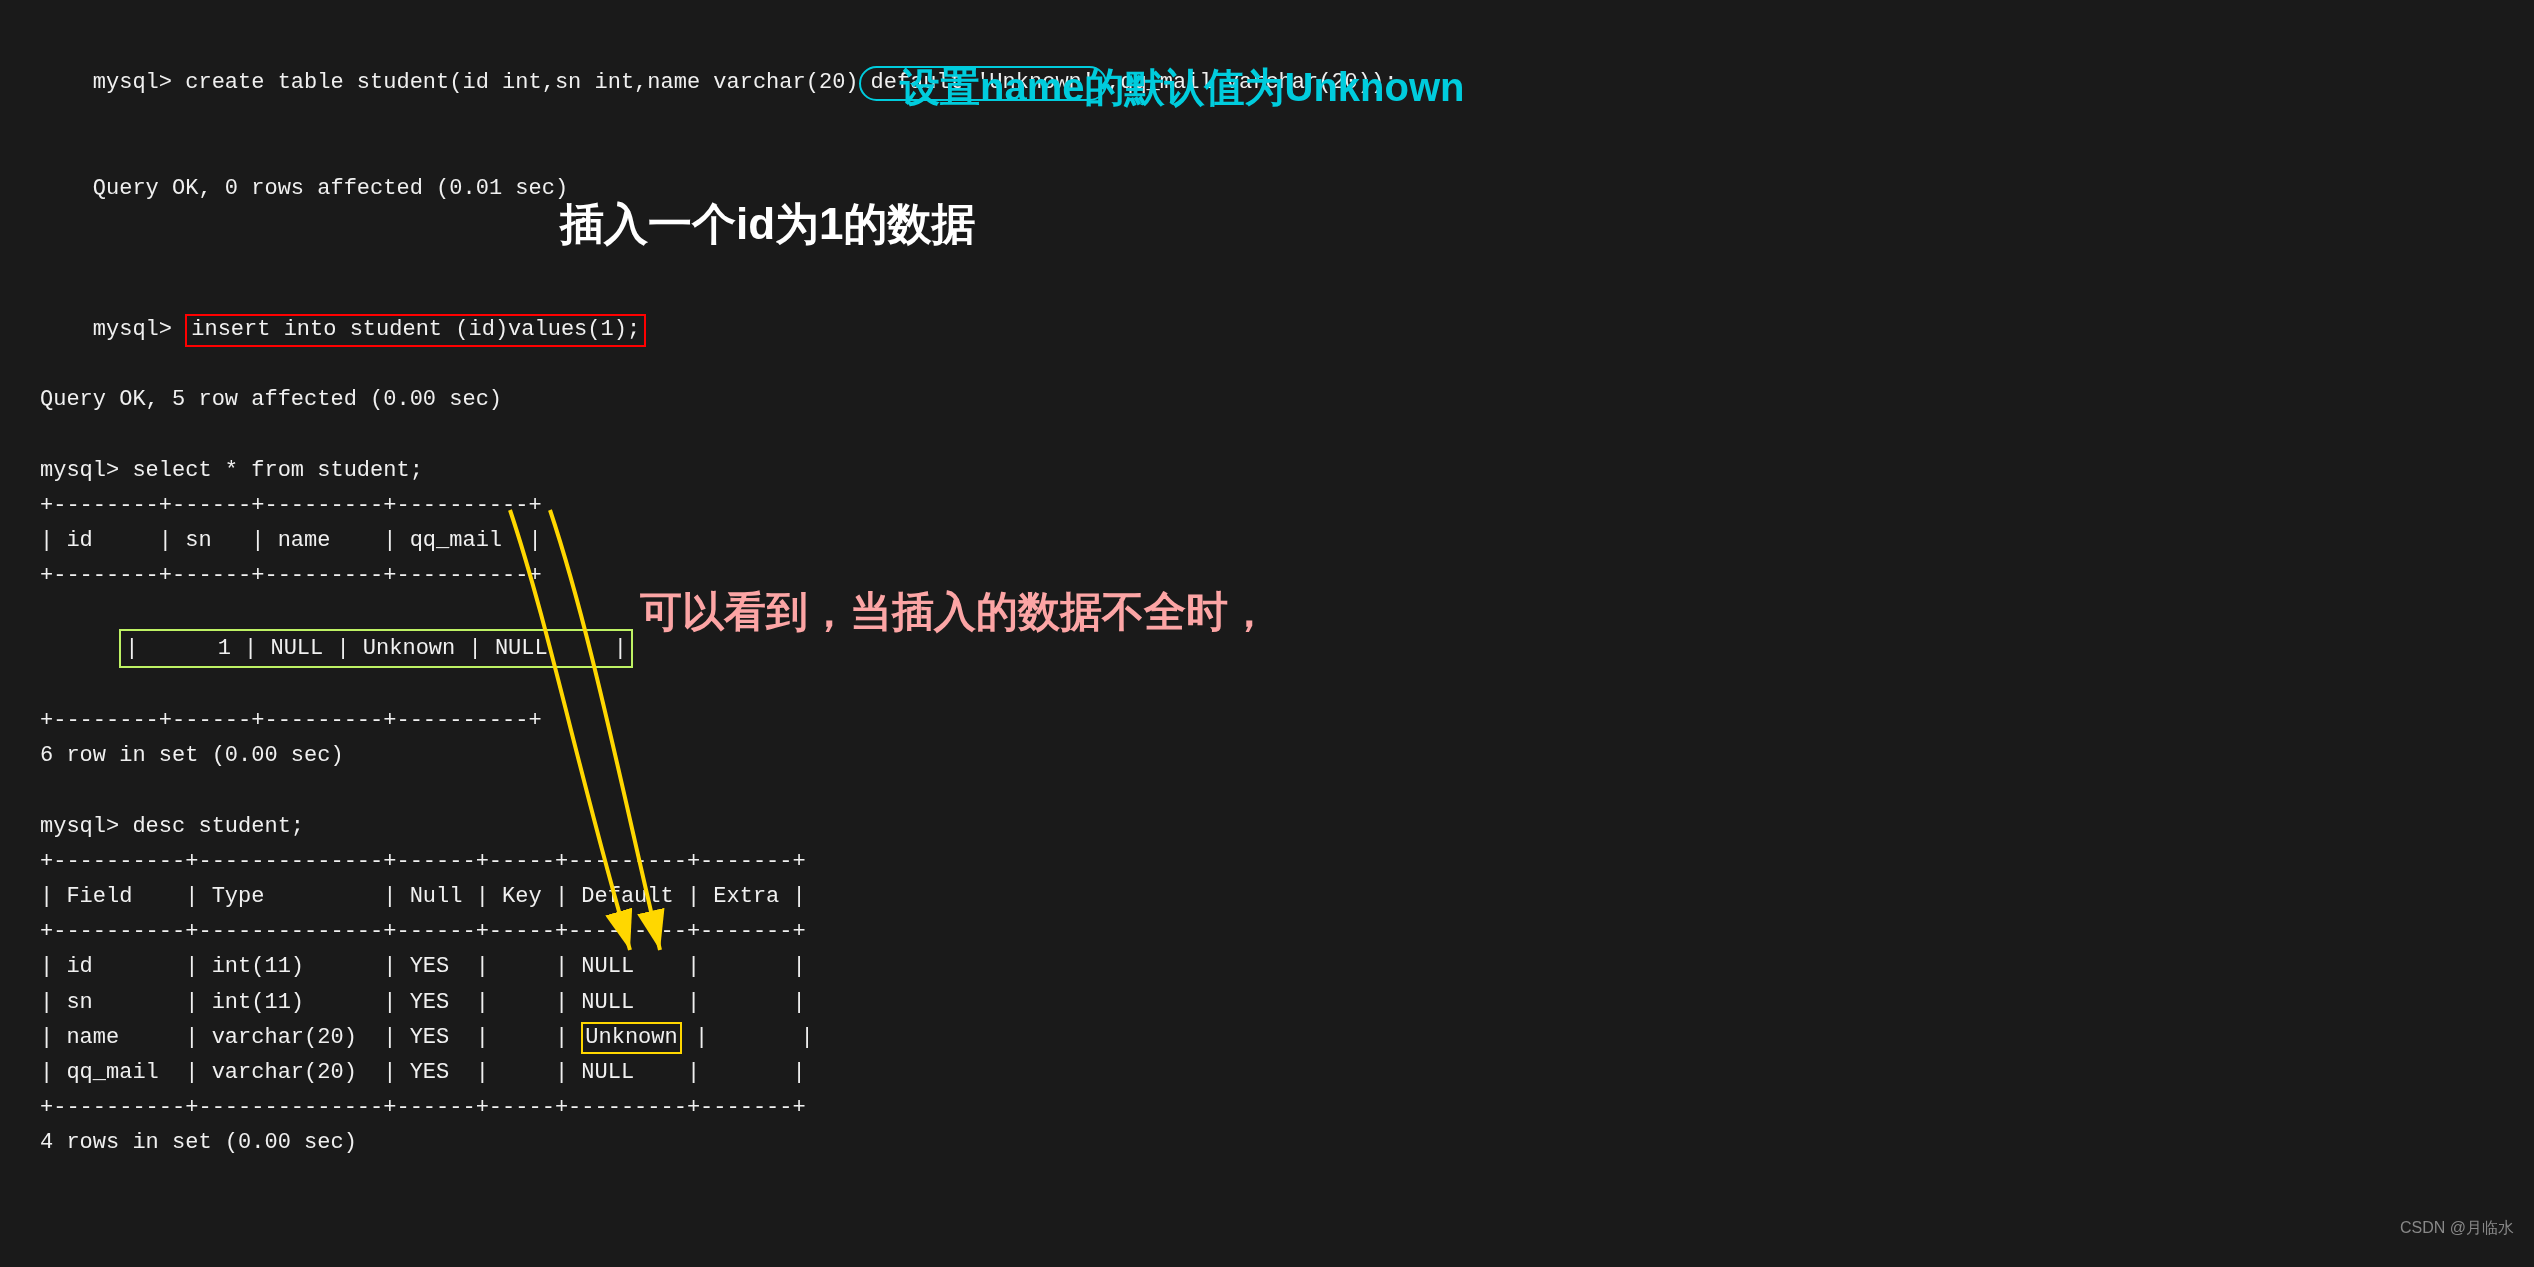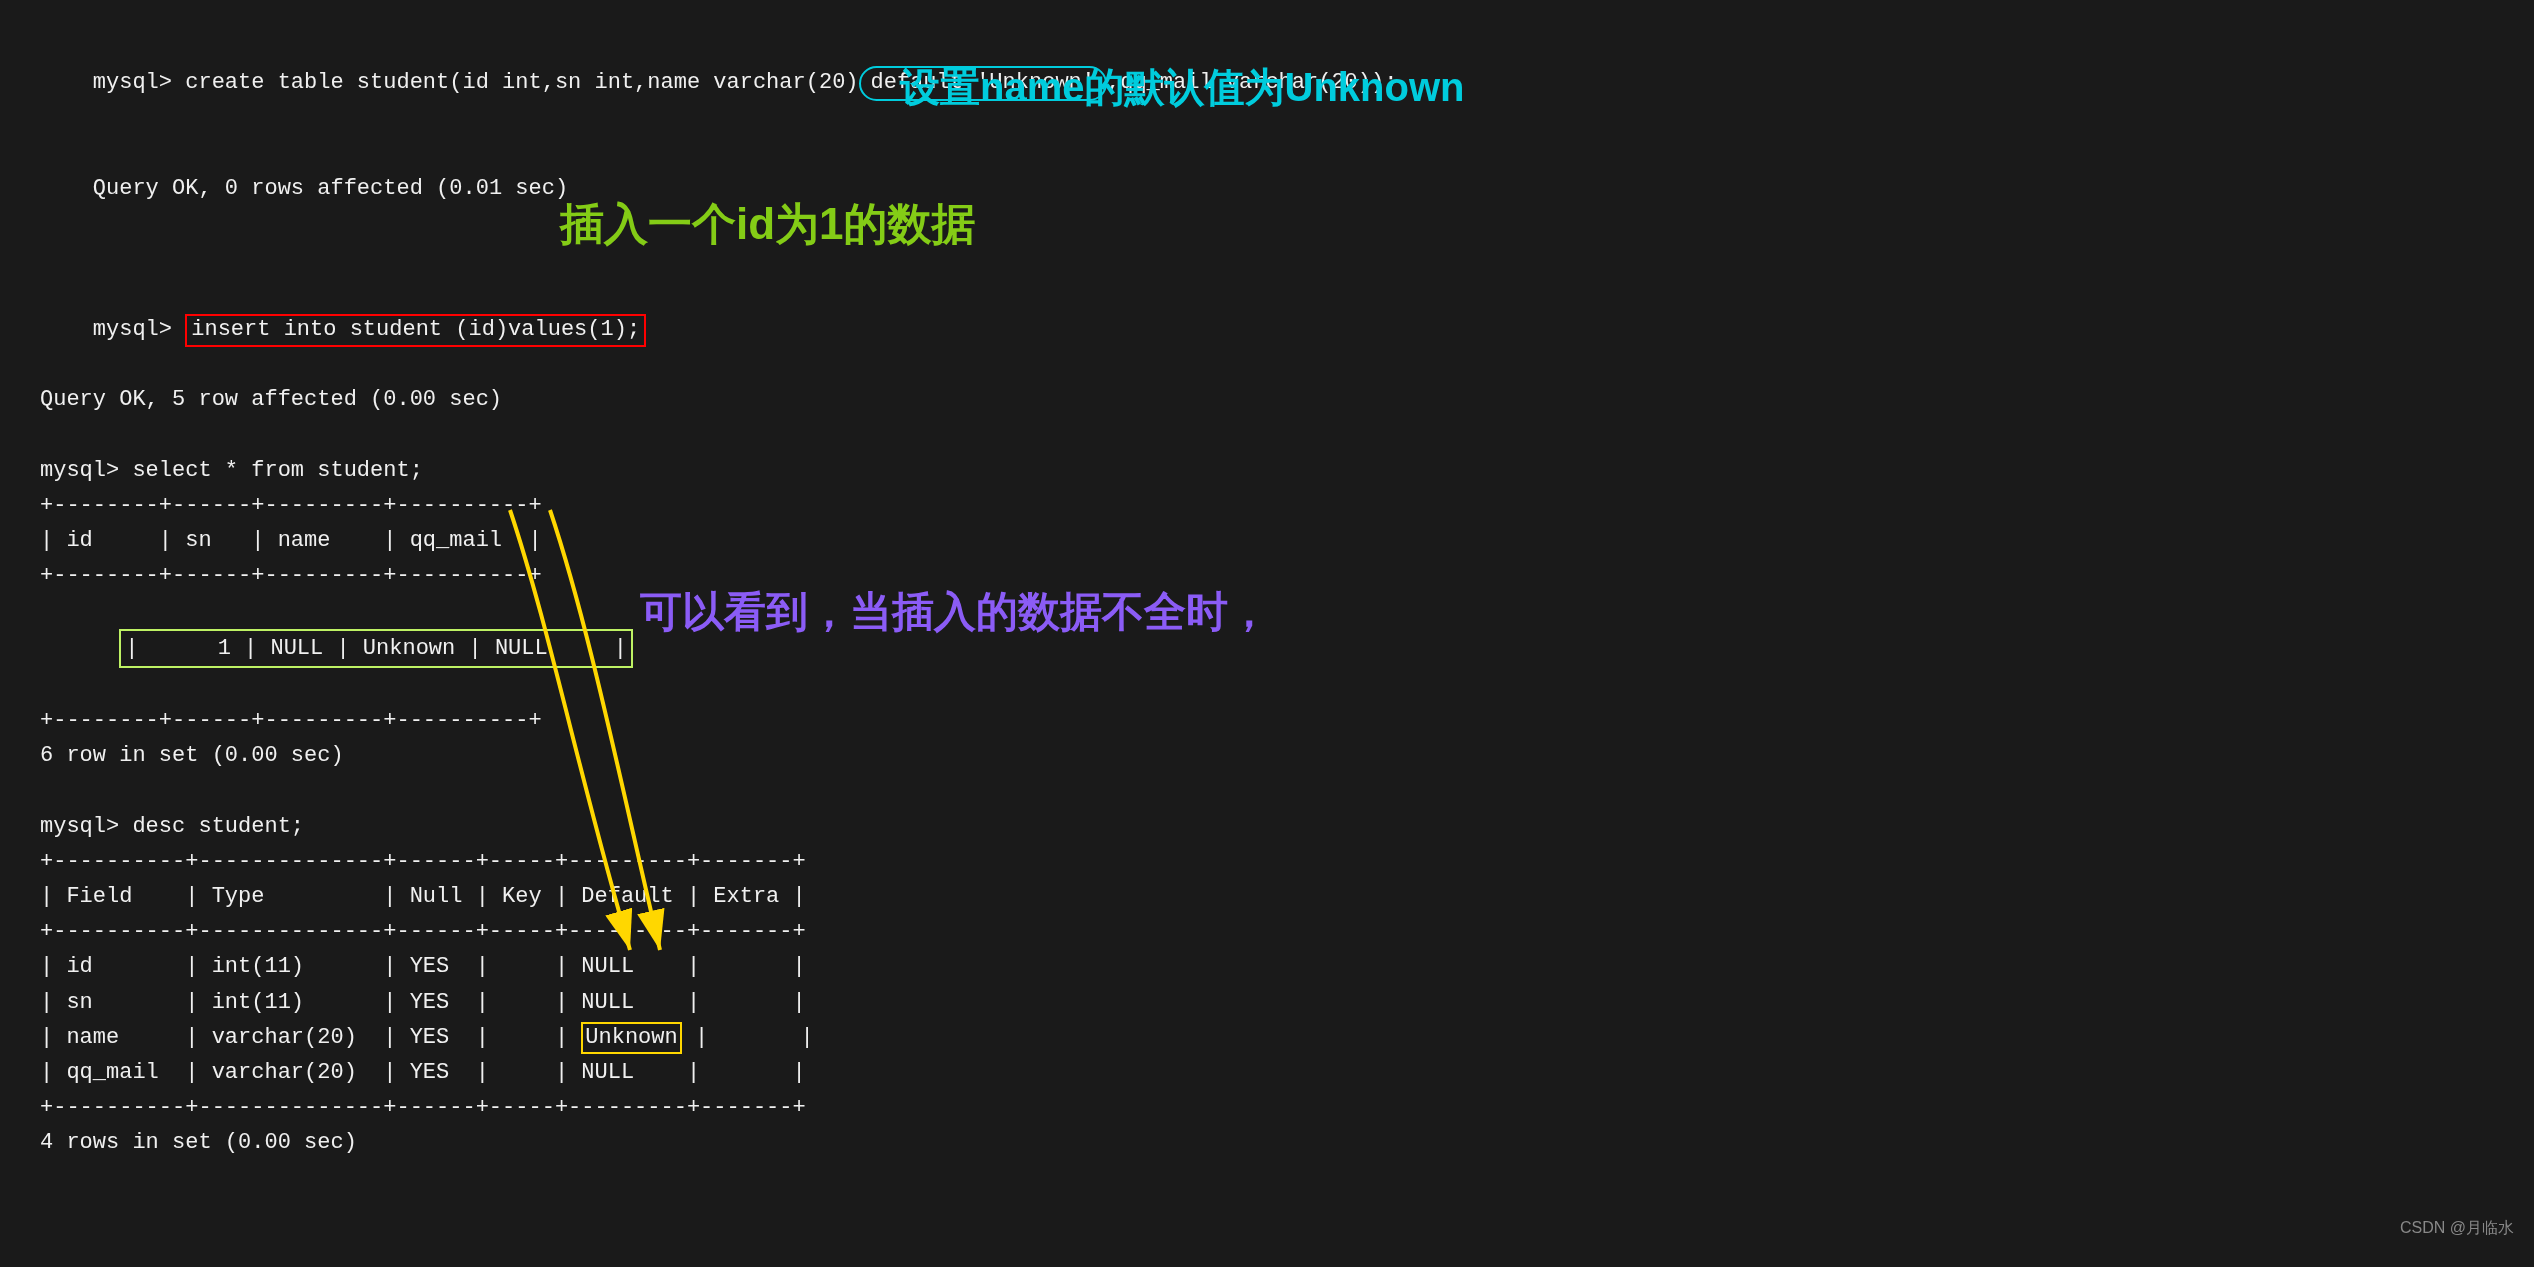--- a/index.html
+++ b/index.html
@@ -27,30 +27,30 @@
       left: 900px;
       color: #00ccdd;
       font-size: 40px;
       font-family: 'SimHei', 'Microsoft YaHei', sans-serif;
       font-weight: bold;
     }
     .annotation-insert {
       position: absolute;
       top: 195px;
       left: 560px;
-      color: #84cc16;
+      color: #ffffff;
       font-size: 44px;
       font-family: 'SimHei', 'Microsoft YaHei', sans-serif;
       font-weight: bold;
     }
     .annotation-middle {
       position: absolute;
       top: 580px;
       left: 640px;
-      color: #8b5cf6;
+      color: #fca5a5;
       font-size: 42px;
       font-family: 'SimHei', 'Microsoft YaHei', sans-serif;
       font-weight: bold;
       line-height: 1.5;
     }
     .watermark {
       position: absolute;
       bottom: 28px;
       right: 20px;
       color: #888;

